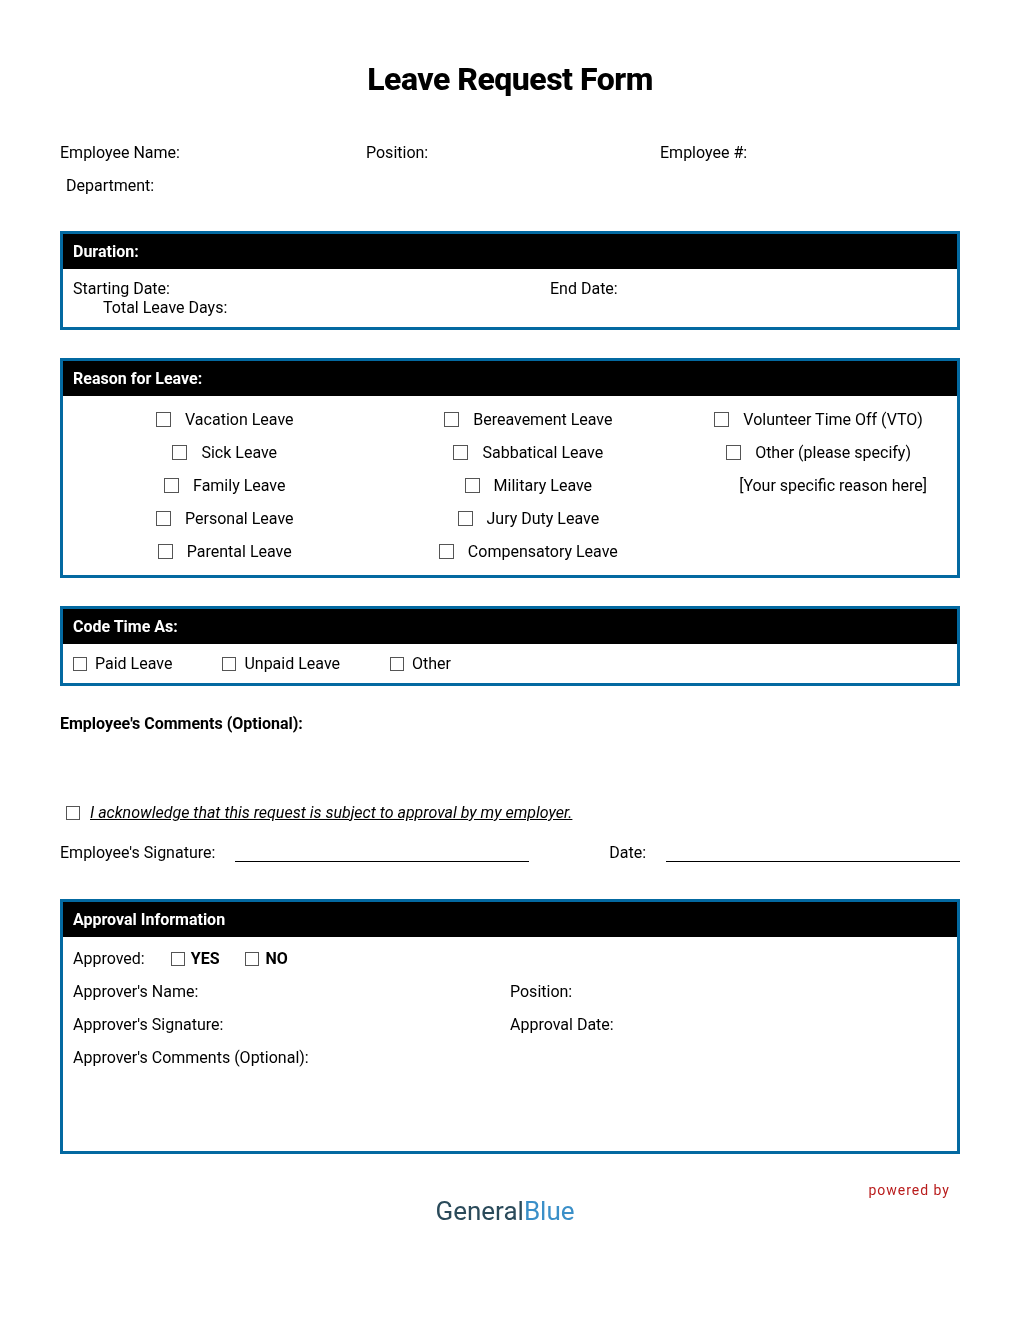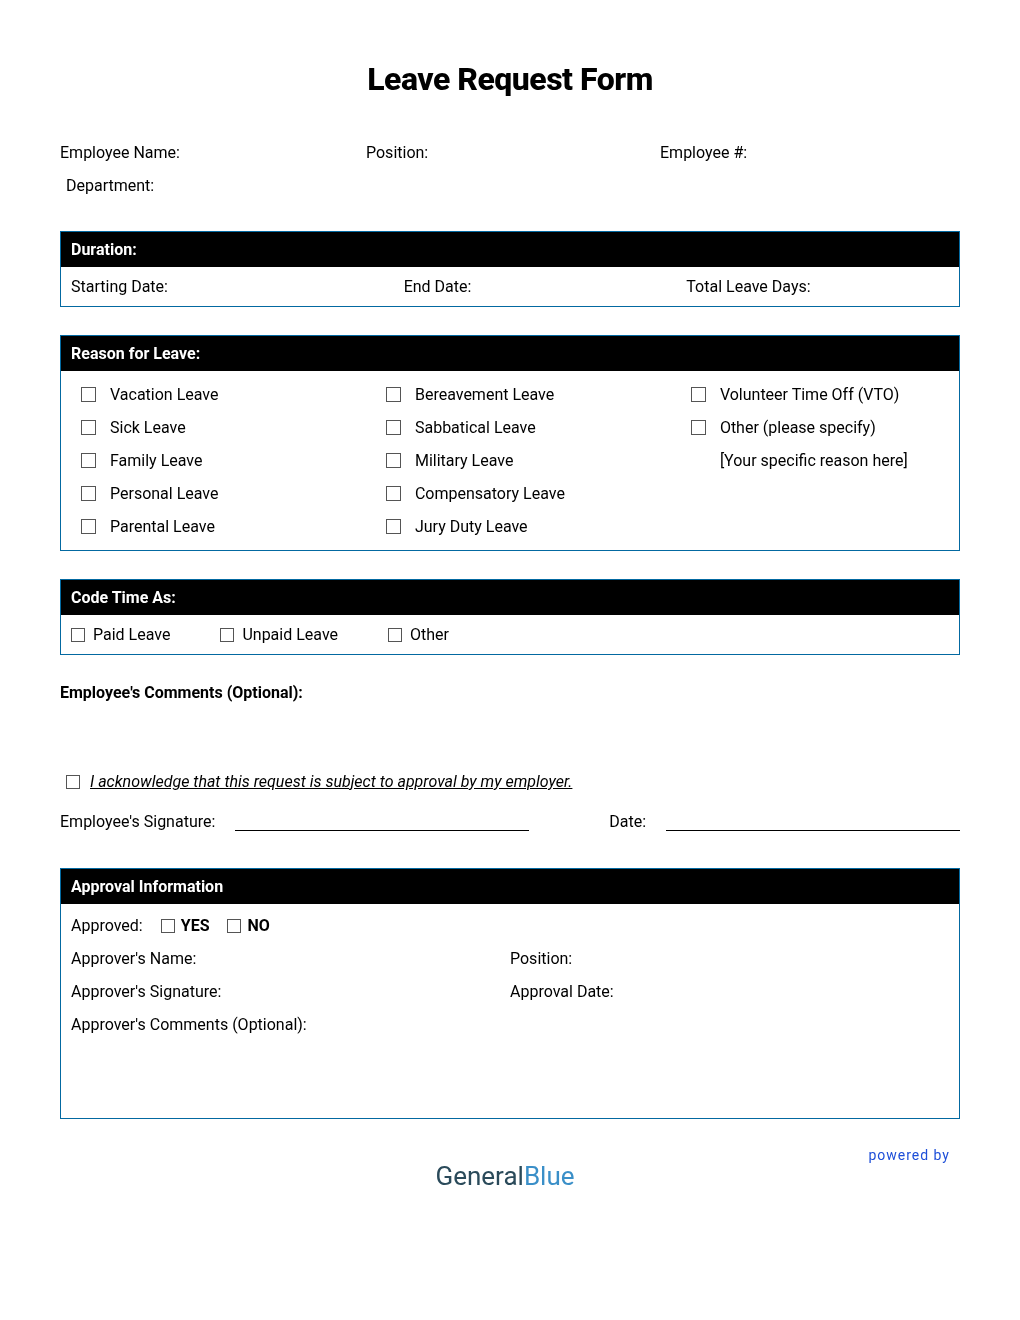--- a/index.html
+++ b/index.html
@@ -21,44 +21,44 @@
     letter-spacing: -0.5px;
   }
   .emp-info {
     display: grid;
     grid-template-columns: 1fr 1fr 1fr;
     row-gap: 14px;
     margin-bottom: 36px;
   }
   .emp-info .right { padding-left: 6px; }
   .section-box {
-    border: 1px solid #0369a1;
+    border: 3px solid #0369a1;
     margin-bottom: 28px;
   }
   .section-header {
     background: #000;
     color: #fff;
     font-weight: 700;
     padding: 8px 10px;
   }
   .duration-row {
     display: grid;
-    grid-template-columns: 1fr 1fr 1fr;
+    grid-template-columns: 1fr 1fr;
     padding: 10px;
   }
   .duration-row > div:nth-child(2){ padding-left: 40px; }
   .duration-row > div:nth-child(3){ padding-left: 30px; }
   .reason-grid {
     display: grid;
     grid-template-columns: 1.1fr 1.1fr 1fr;
     padding: 14px 10px 14px 10px;
     column-gap: 10px;
   }
   .reason-col { display: flex; flex-direction: column; gap: 14px; }
-  .chk-row { display: flex; align-items: center; gap: 14px; }
+  .chk-row { display: flex; align-items: center; gap: 14px; justify-content: center; }
   .chk-row.narrow { gap: 8px; }
   .chk-box {
     width: 15px; height: 15px;
     border: 1.5px solid #555;
     display: inline-block;
     flex-shrink: 0;
     margin-left: 10px;
   }
   .chk-box.small { margin-left: 0; width: 14px; height: 14px; }
   .code-row {
@@ -91,28 +91,28 @@
     height: 22px;
   }
   .sig-row .date-lbl { padding-left: 60px; }
   .approval-body { padding: 12px 10px 70px 10px; }
   .approval-body .row { margin-bottom: 14px; }
   .approval-body .grid2 {
     display: grid;
     grid-template-columns: 1fr 1fr;
   }
   .approved-line { display: flex; align-items: center; gap: 10px; }
-  .approved-line .opt { display: flex; align-items: center; gap: 6px; font-weight: 700; margin-left: 8px; }
+  .approved-line .opt { display: flex; align-items: center; gap: 6px; font-weight: 700; margin-left: 16px; }
   .footer {
     text-align: right;
     margin-top: 4px;
     padding-right: 10px;
   }
   .footer .pb {
-    color: #1d4ed8;
+    color: #b91c1c;
     font-size: 14px;
     letter-spacing: 1px;
   }
   .footer .logo {
     font-size: 26px;
     font-weight: 400;
     color: #2a4a5a;
     line-height: 1;
     text-align: center;
   }
@@ -174,25 +174,25 @@
       <div class="chk-row">
           <span class="chk-box"></span>
           <span>Sabbatical Leave</span>
         </div>
       <div class="chk-row">
           <span class="chk-box"></span>
           <span>Military Leave</span>
         </div>
       <div class="chk-row">
           <span class="chk-box"></span>
+          <span>Jury Duty Leave</span>
+        </div>
+      <div class="chk-row">
+          <span class="chk-box"></span>
           <span>Compensatory Leave</span>
-        </div>
-      <div class="chk-row">
-          <span class="chk-box"></span>
-          <span>Jury Duty Leave</span>
         </div>
     </div>
     <div class="reason-col">
       <div class="chk-row">
           <span class="chk-box"></span>
           <span>Volunteer Time Off (VTO)</span>
         </div>
       <div class="chk-row">
           <span class="chk-box"></span>
           <span>Other (please specify)</span>

